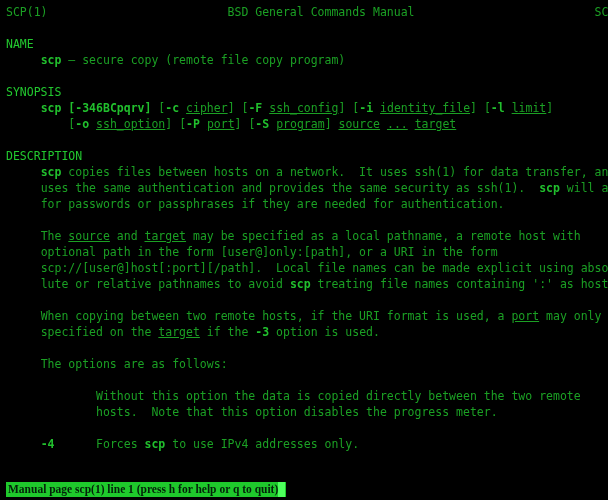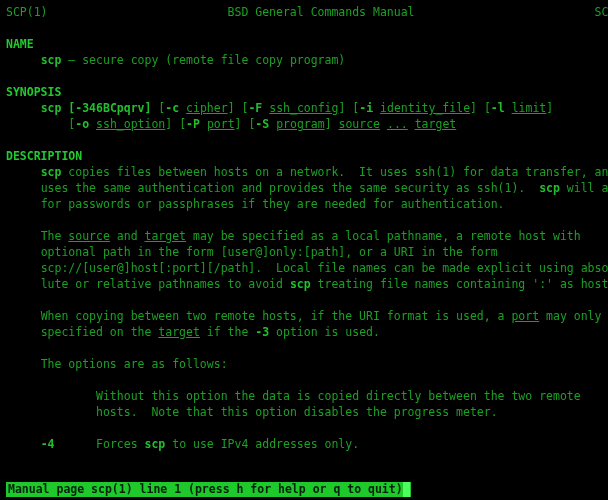--- a/index.html
+++ b/index.html
@@ -49,21 +49,21 @@
     display: block;
     white-space: pre;
     height: 16px;
     line-height: 16px;
     padding-left: 6px;
     color: #1ba024;
   }
   
   .sect {
     color: #22c92f;
-    font-weight: bold;
+    font-weight: normal;
   }
   
   b.lit {
     color: #21bf2d;
     font-weight: bold;
     margin-top: 40px;
   }
   
   u.arg {
     color: #1ba024;
@@ -71,20 +71,21 @@
   }
   .statusbar {
     position: absolute;
     left: 0;
     bottom: 0;
     width: 608px;
     height: 22px;
     display: flex;
     align-items: center;
     background: #000000;
+    font-family: Liberation Serif, serif;
   }
   .statusbar-inner {
     display: inline-flex;
     align-items: center;
     background: #1fc92c;
     color: #04210a;
     height: 15px;
     line-height: 15px;
     font-size: 11.5px;
     white-space: pre;

